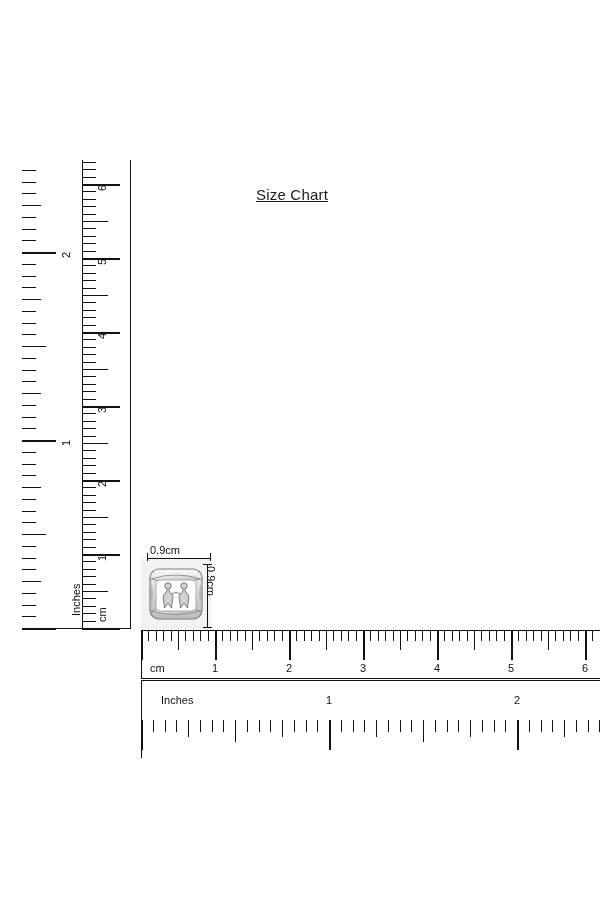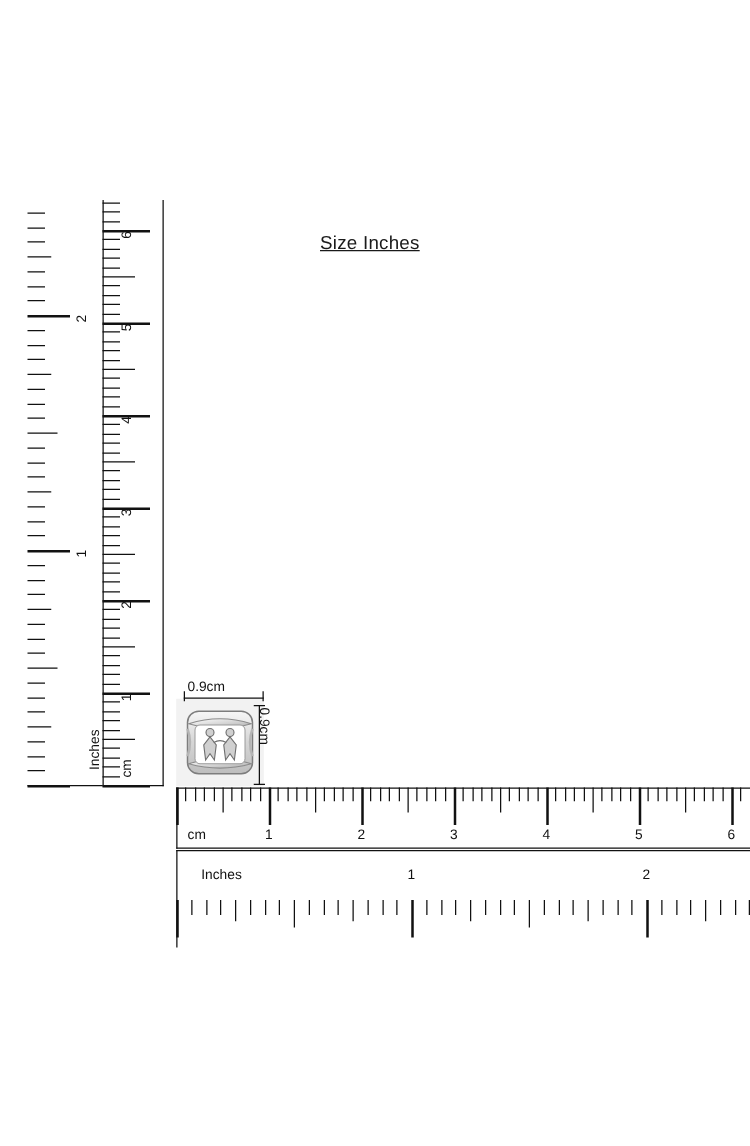--- a/index.html
+++ b/index.html
@@ -134,21 +134,21 @@
     color: #111;
     transform-origin: 0 0;
     transform: rotate(90deg);
   }
 </style>
 </head>
 <body>
 
 <div id="stage">
 
-  <div class="title">Size Inches</div>
+  <div class="title">Size Chart</div>
 
   <div id="v-inches">
       <div class="rulerline" style="left: 22px; top: 628px; width: 60px; height: 1px;"></div>
       <div class="tick" style="left: 22px; top: 628px; width: 34px; height: 1.6px;"></div>
       <div class="tick" style="left: 22px; top: 616.25px; width: 14px; height: 1px;"></div>
       <div class="tick" style="left: 22px; top: 604.5px; width: 14px; height: 1px;"></div>
       <div class="tick" style="left: 22px; top: 592.75px; width: 14px; height: 1px;"></div>
       <div class="tick" style="left: 22px; top: 581px; width: 19px; height: 1px;"></div>
       <div class="tick" style="left: 22px; top: 569.25px; width: 14px; height: 1px;"></div>
       <div class="tick" style="left: 22px; top: 557.5px; width: 14px; height: 1px;"></div>

